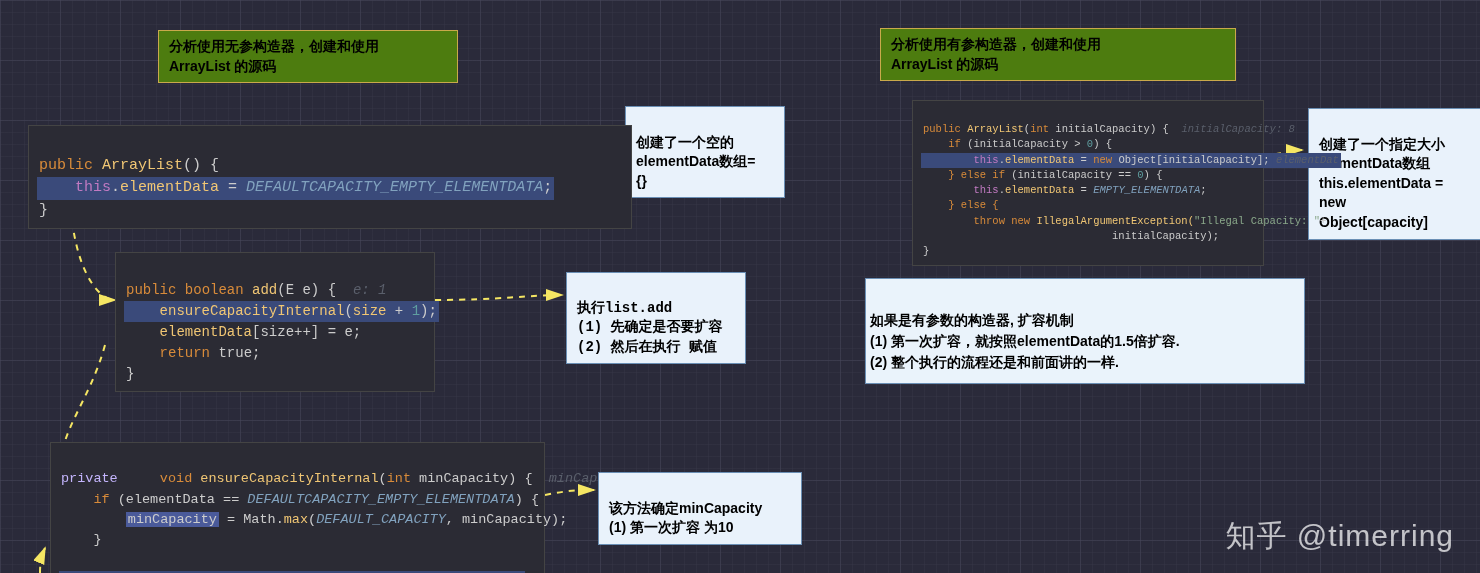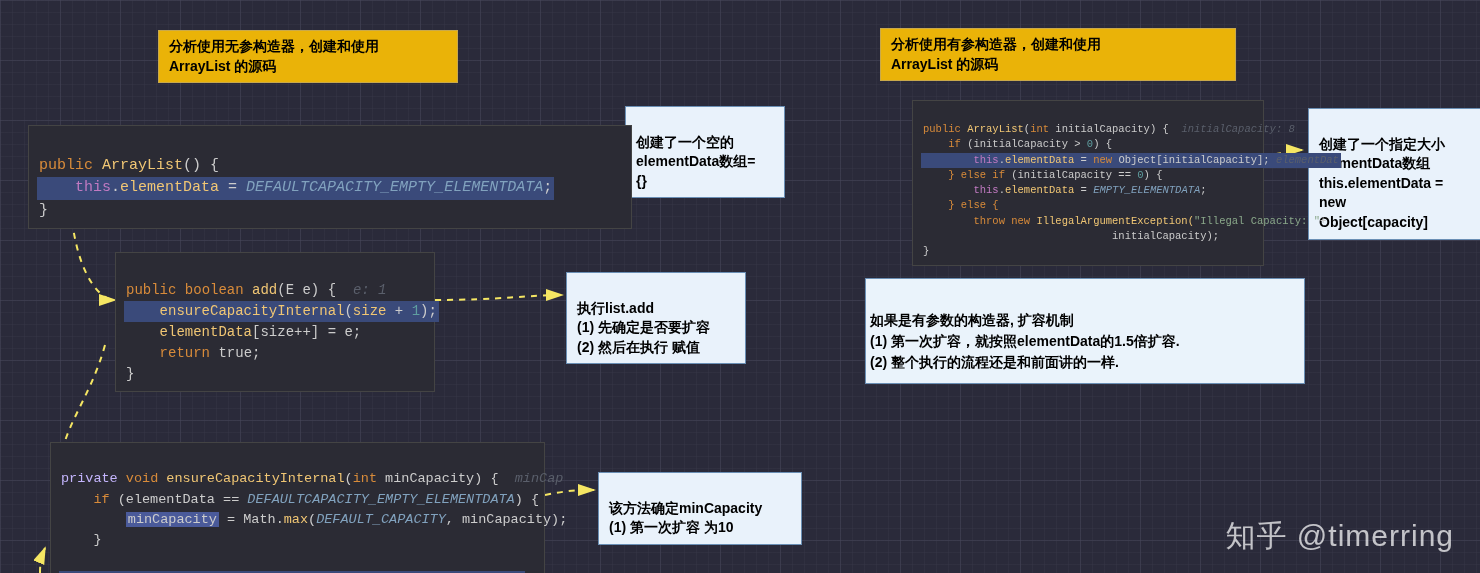--- a/index.html
+++ b/index.html
@@ -14,21 +14,21 @@
       linear-gradient(90deg, rgba(80,80,100,0.35) 1px, transparent 1px),
       linear-gradient(rgba(80,80,100,0.15) 1px, transparent 1px),
       linear-gradient(90deg, rgba(80,80,100,0.15) 1px, transparent 1px);
     background-size: 60px 60px, 60px 60px, 12px 12px, 12px 12px;
     font-family: "Microsoft YaHei", Arial, sans-serif;
     font-size: 14px;
     color: #000;
   }
   .yellow-note {
     position: absolute;
-    background: #eab308;
+    background: #4d7c0f;
     border: 1px solid #c9a94b;
     padding: 6px 10px;
     font-weight: bold;
     line-height: 1.4;
   }
   .blue-note {
     position: absolute;
     background: #e9f2fb;
     border: 1px solid #6a8fb5;
     padding: 6px 10px;
@@ -51,21 +51,21 @@
     border: 1px solid #444;
     font-family: "Consolas","Courier New",monospace;
     font-size: 14px;
     line-height: 1.5;
     color: #ccc;
     padding: 6px 10px;
     white-space: pre;
   }
   .code-block .kw-public { color: #d88b3a; }
   .code-block .kw-private{ color: #c4b5fd; }
-  .code-block .kw-void   { color: #d88b3a; }
+  .code-block .kw-void   { color: #d88b3a; margin-left: 34px; }
   .code-block .kw-int    { color: #d88b3a; }
   .code-block .kw-new    { color: #d88b3a; }
   .code-block .kw-if     { color: #d88b3a; }
   .code-block .kw-else   { color: #d88b3a; }
   .code-block .kw-return { color: #d88b3a; }
   .code-block .kw-throw  { color: #d88b3a; }
   .code-block .kw-boolean{ color: #d88b3a; }
   .code-block .kw-this   { color: #c17ac2; }
   .code-block .ident     { color: #f0c674; text-align: right; }
   .code-block .method    { color: #f0c674; }
@@ -120,21 +120,21 @@
 <div class="yellow-note" style="left:158px; top:30px; width:300px;">
   <span>分析使用无参构造器，创建和使用<br>ArrayList 的源码</span>
 </div>
 <div class="yellow-note" style="left:880px; top:28px; width:356px;">
   <span>分析使用有参构造器，创建和使用<br>ArrayList 的源码</span>
 </div>
 
 <div class="blue-note" style="left:625px; top:106px; width:160px;">
   <span>创建了一个空的<br>elementData数组=<br>{}</span>
 </div>
-<div class="blue-note" style="left:566px; top:272px; width:180px;">
+<div class="blue-note" style="left:566px; top:272px; width:180px;font-family:Liberation Mono, monospace;">
   <span>执行list.add<br>(1) 先确定是否要扩容<br>(2) 然后在执行 赋值</span>
 </div>
 <div class="blue-note" style="left:598px; top:472px; width:204px;">
   <span>该方法确定minCapacity<br>(1) 第一次扩容 为10</span>
 </div>
 <div class="blue-note" style="left:1308px; top:108px; width:176px;">
   <span>创建了一个指定大小<br>elementData数组<br>this.elementData = new<br>Object[capacity]</span>
 </div>
 <div class="big-blue-note" style="left:865px; top:278px; width:440px;">
   <span>如果是有参数的构造器, 扩容机制<br>(1) 第一次扩容，就按照elementData的1.5倍扩容.<br>(2) 整个执行的流程还是和前面讲的一样.</span>

